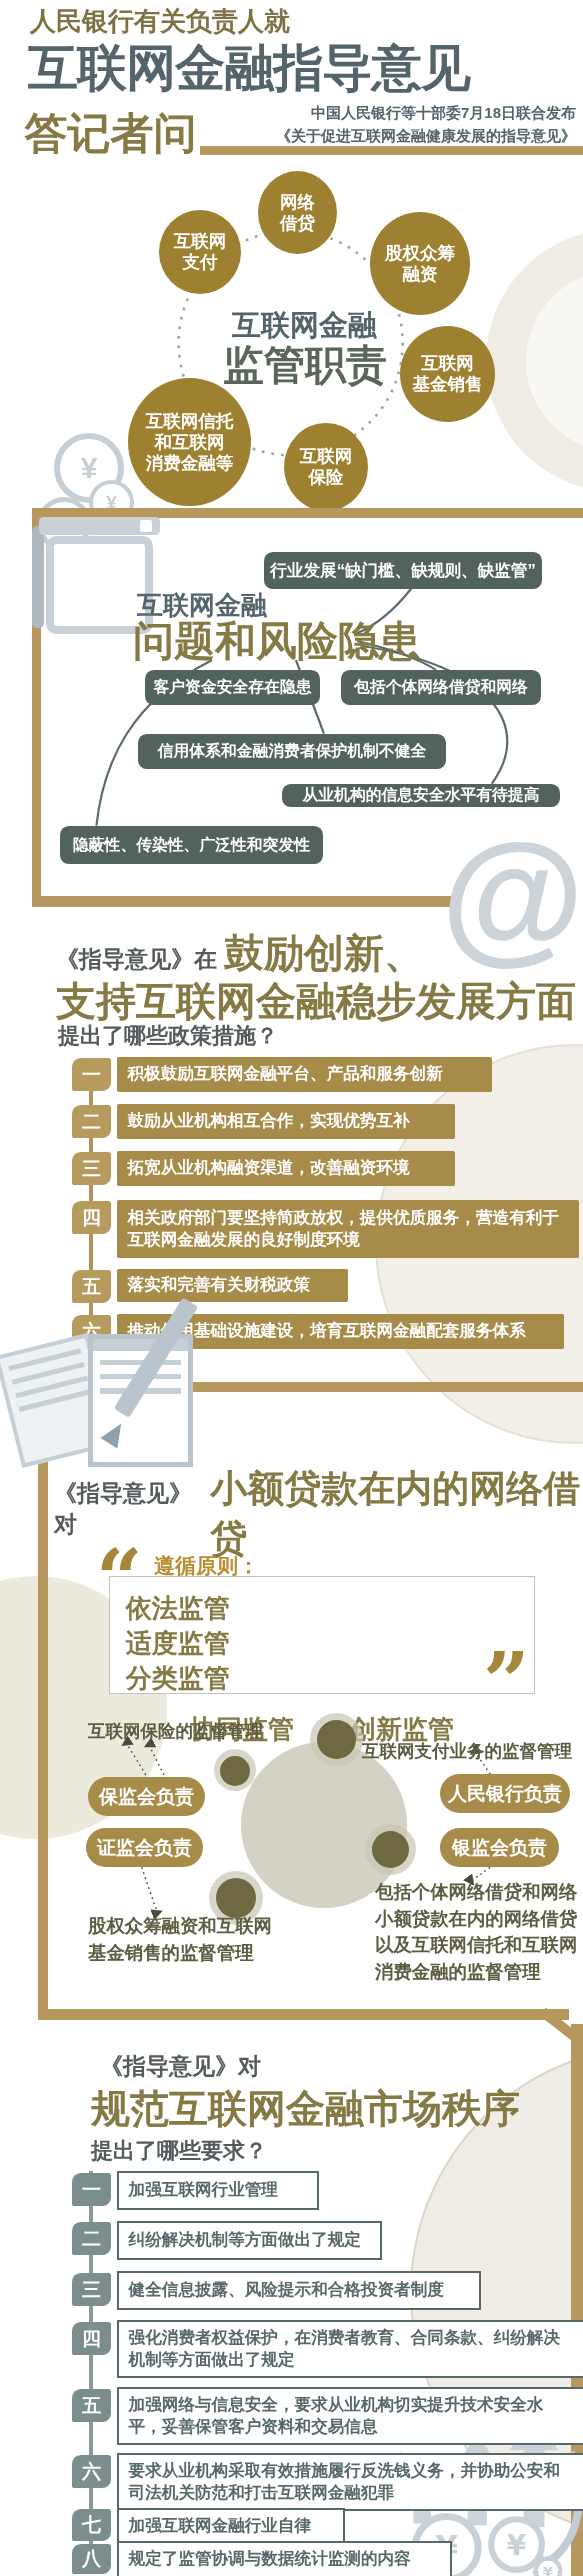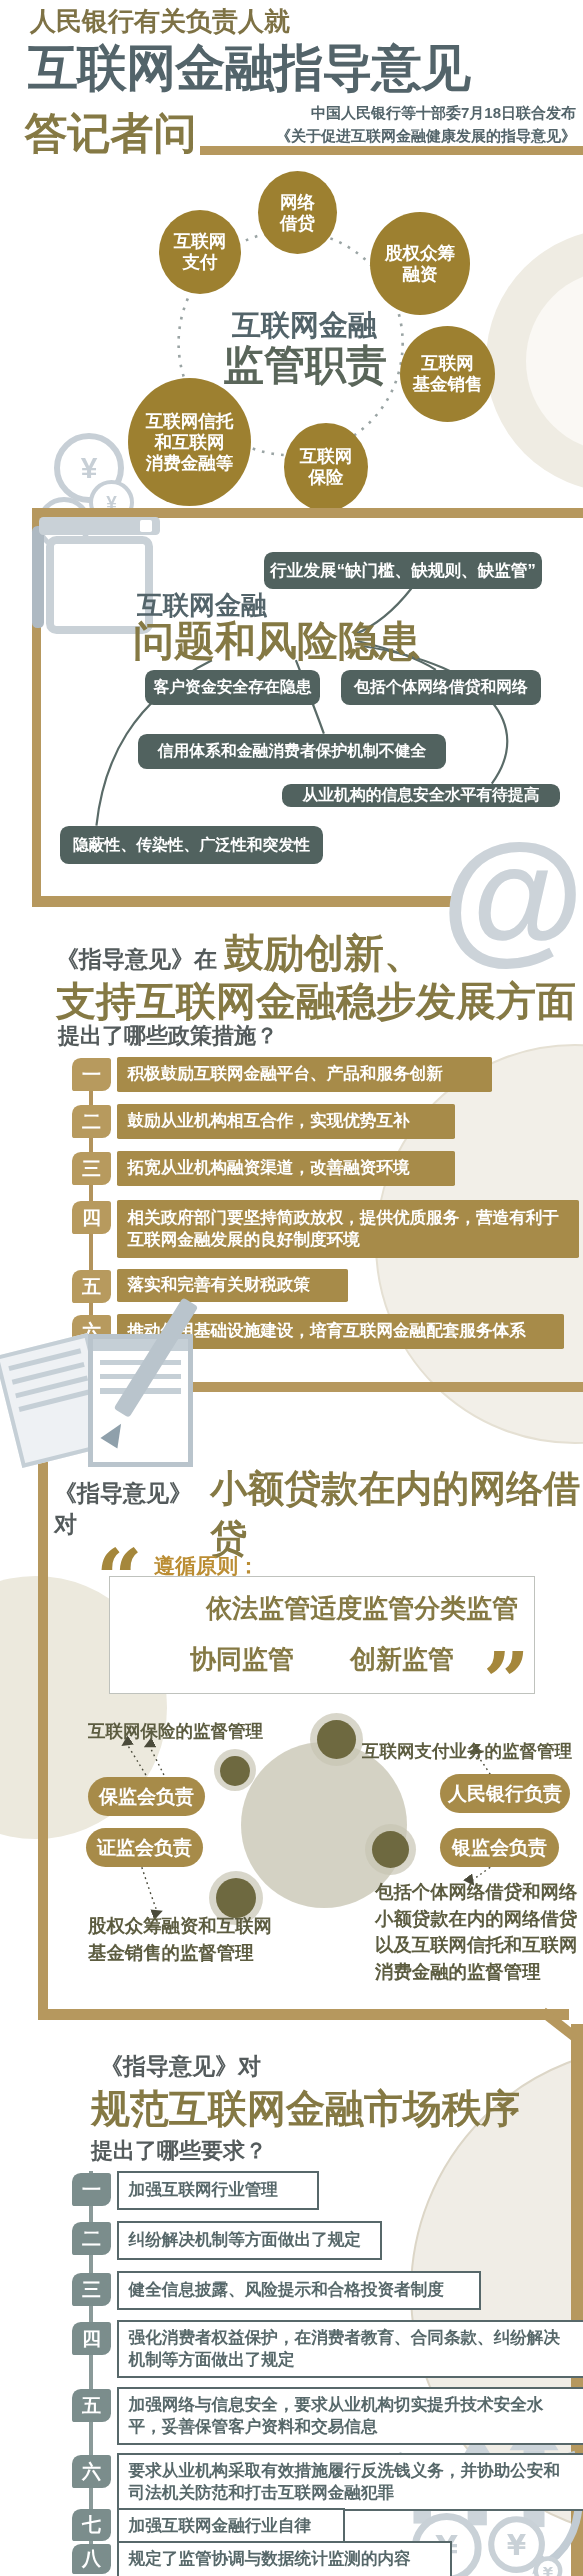--- a/index.html
+++ b/index.html
@@ -171,21 +171,21 @@
 
   <div class="abs" style="left:54px;top:1464px;display:flex;align-items:baseline;gap:8.8px;">
     <span class="dark-head" style="font-size:23px;">《指导意见》对</span>
     <span class="olive-head" style="font-size:37px;">小额贷款在内的网络借贷</span>
   </div>
 
   <div class="abs quote" style="left:96px;top:1538px;font-size:81px;">“</div>
   <div class="abs b" style="left:154px;top:1552px;font-size:21px;color:#bb8d33;">遵循原则：</div>
 
   <div class="abs" style="left:109px;top:1576px;width:424px;height:116px;border:1.8px solid #bfc2bd;background:#fff;">
-    <div style="display:flex;justify-content:flex-end;padding:14px 15.8px 0 15.8px;">
+    <div style="display:flex;justify-content:flex-start;padding:14px 15.8px 0 15.8px;flex-direction:column;">
       <span class="olive-head" style="font-size:26px;">依法监管</span>
       <span class="olive-head" style="font-size:26px;">适度监管</span>
       <span class="olive-head" style="font-size:26px;">分类监管</span>
     </div>
     <div style="display:flex;justify-content:center;gap:56px;padding-top:15.8px;">
       <span class="olive-head" style="font-size:26px;">协同监管</span>
       <span class="olive-head" style="font-size:26px;">创新监管</span>
     </div>
   </div>
   <div class="abs quote" style="left:483px;top:1641px;font-size:81px;">”</div>

